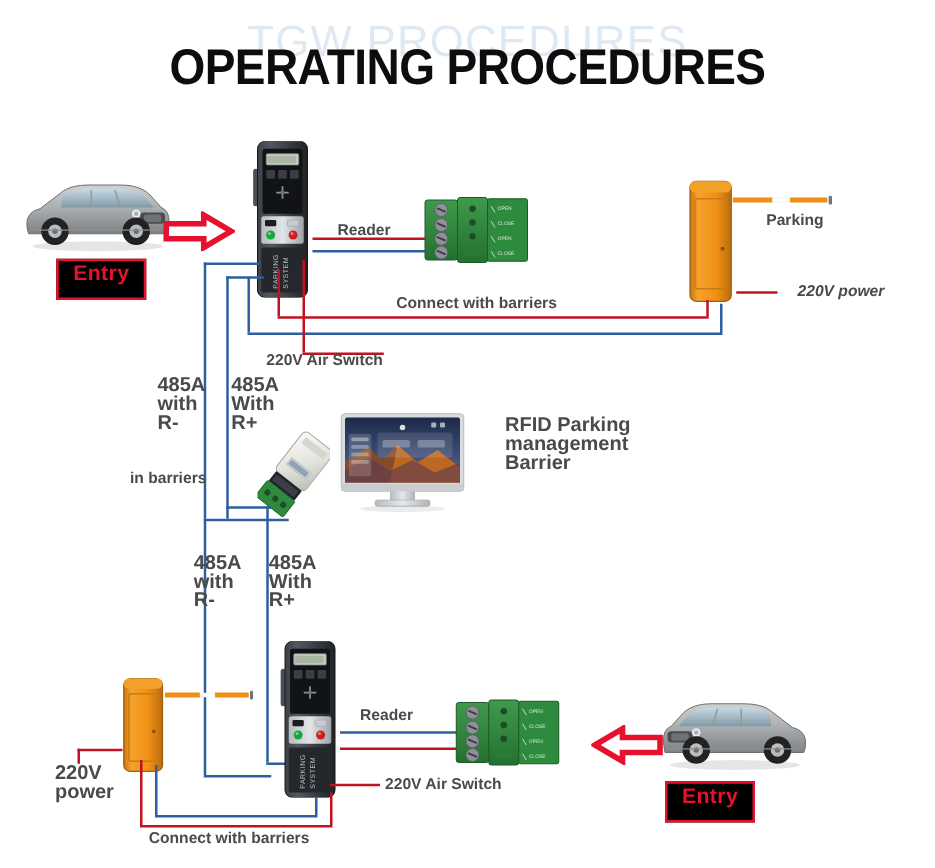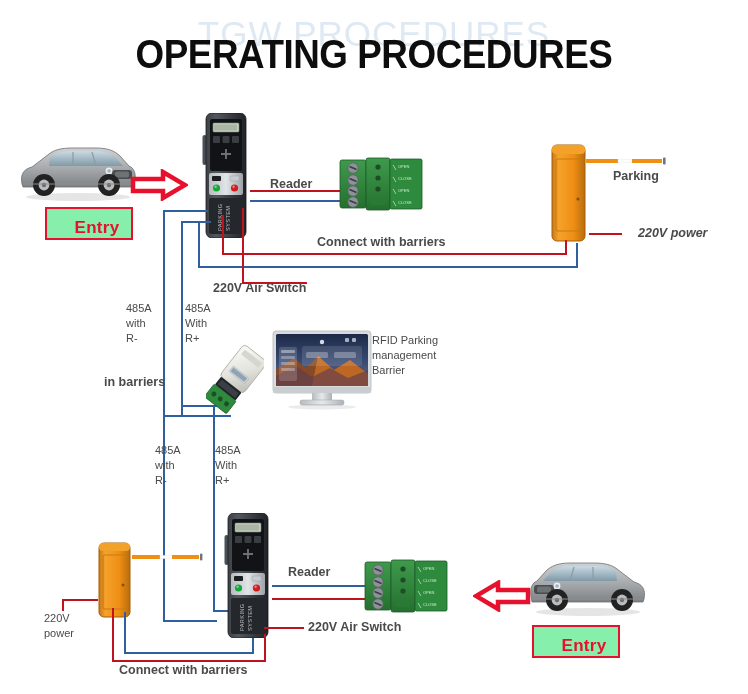--- a/index.html
+++ b/index.html
@@ -28,29 +28,28 @@
 
   
   .wire{position:absolute;}
   .wh{height:0;border-top-style:solid;border-top-width:2px;}
   .wv{width:0;border-left-style:solid;border-left-width:2px;}
   .red{border-color:#c1121f;}
   .blue{border-color:#2f5f9e;}
 
   
   .lbl{position:absolute;font-size:12.5px;color:#4a4a4a;font-weight:600;white-space:nowrap;}
-  .lbl-multi{position:absolute;font-size:11px;color:#4a4a4a;font-weight:400;line-height:15px;}
+  .lbl-multi{position:absolute;font-size:16px;color:#4a4a4a;font-weight:700;line-height:15px;}
 
   
   .tagbox{
-    position:absolute;border:2.5px solid #e8112d;background:#86efac;
+    position:absolute;border:2.5px solid #e8112d;background:#000000;
     color:#e8112d;font-weight:700;font-size:17px;
-    display:flex;align-items:flex-end;justify-content:center;
+    display:flex;align-items:flex-start;justify-content:center;
     letter-spacing:0.3px;
-    padding-left:16px;
   }
 
   
   .car{position:absolute;}
   .car svg{display:block;}
 
   
   .arrow{position:absolute;}
 
   
@@ -325,21 +324,21 @@
       <rect x="62" y="22" width="22" height="6" rx="1.5" fill="#fff" opacity="0.28"></rect>
       <rect x="73" y="8" width="4" height="4" rx="1" fill="#dfe6ee" opacity="0.7"></rect>
       <rect x="80" y="8" width="4" height="4" rx="1" fill="#dfe6ee" opacity="0.7"></rect>
       <rect x="1" y="57" width="98" height="6" rx="1" fill="#c9cdd0"></rect>
       <rect x="40" y="63" width="20" height="8" fill="url(#mstand)"></rect>
       <rect x="28" y="70" width="44" height="5" rx="2" fill="url(#mstand)" stroke="#a3a7aa" stroke-width="0.5"></rect>
       <ellipse cx="50" cy="77" rx="34" ry="2.5" fill="#000" opacity="0.08"></ellipse>
     </svg>
   </div>
 
-  <div class="lbl-multi" style="left:372px;top:333px;">
+  <div class="lbl-multi" style="left:404px;top:333px;">
     <div>RFID Parking</div>
     <div>management</div>
     <div>Barrier</div>
   </div>
 
   <div class="wire wv blue" style="left:163px;top:415px;height:205px;"></div>
   <div class="wire wh blue" style="left:163px;top:620px;width:54px;"></div>
   <div class="wire wv blue" style="left:213px;top:405px;height:205px;"></div>
   <div class="wire wh blue" style="left:213px;top:610px;width:36px;"></div>
 

